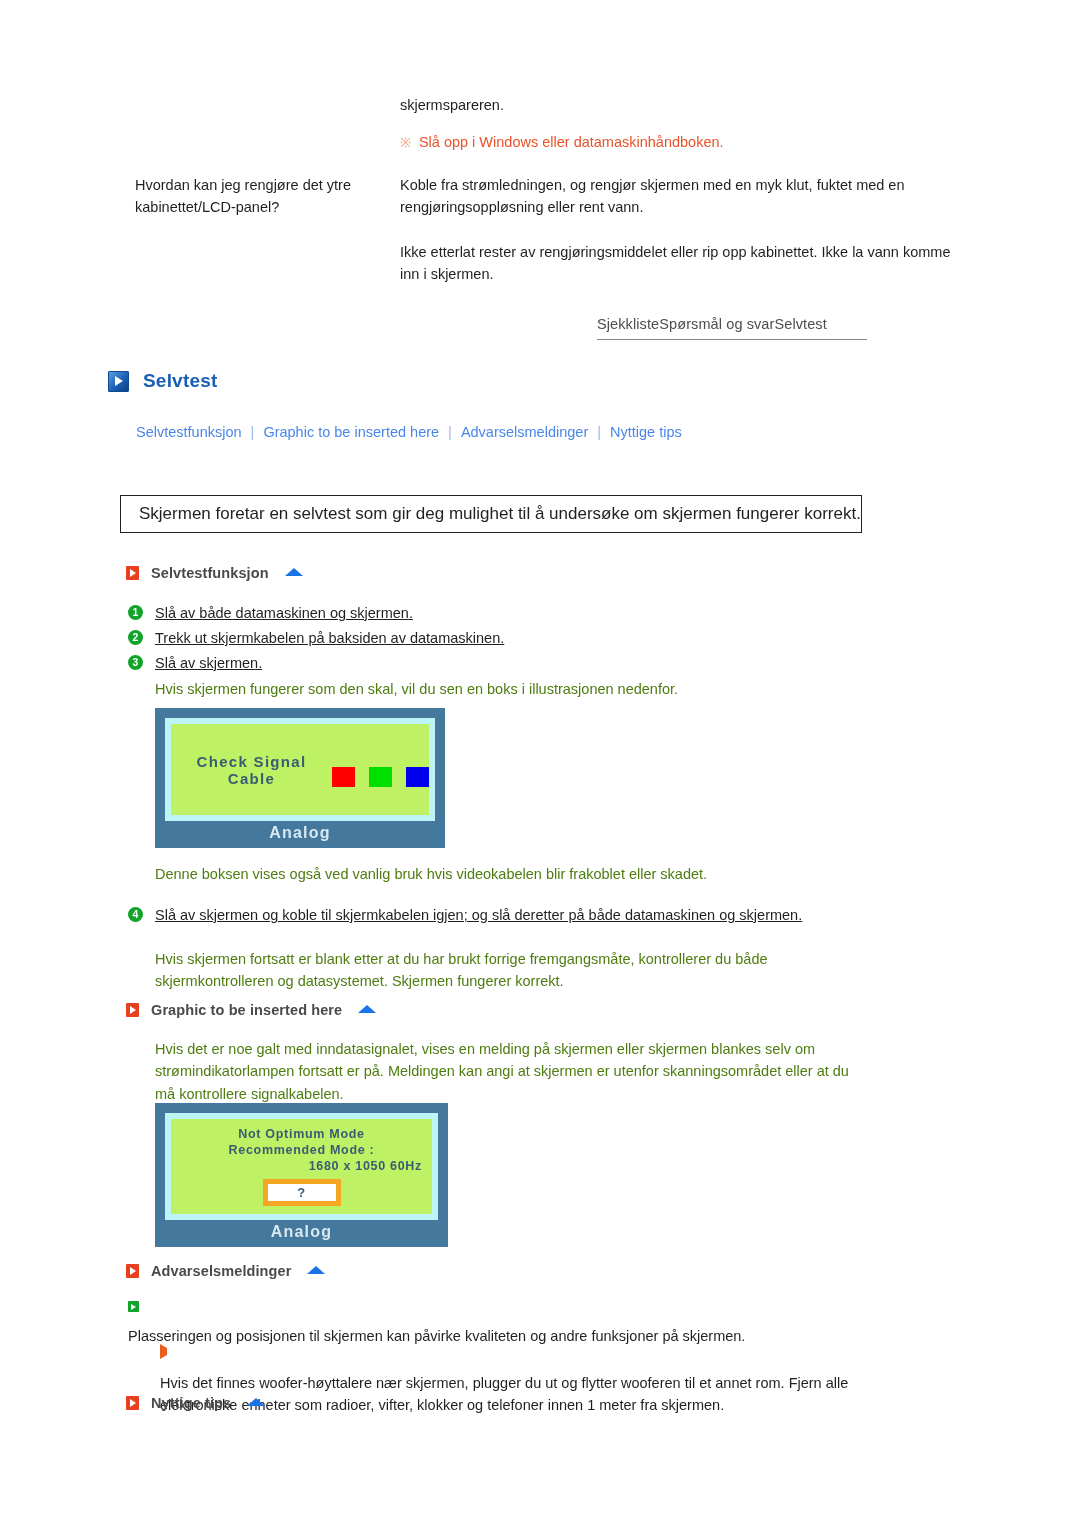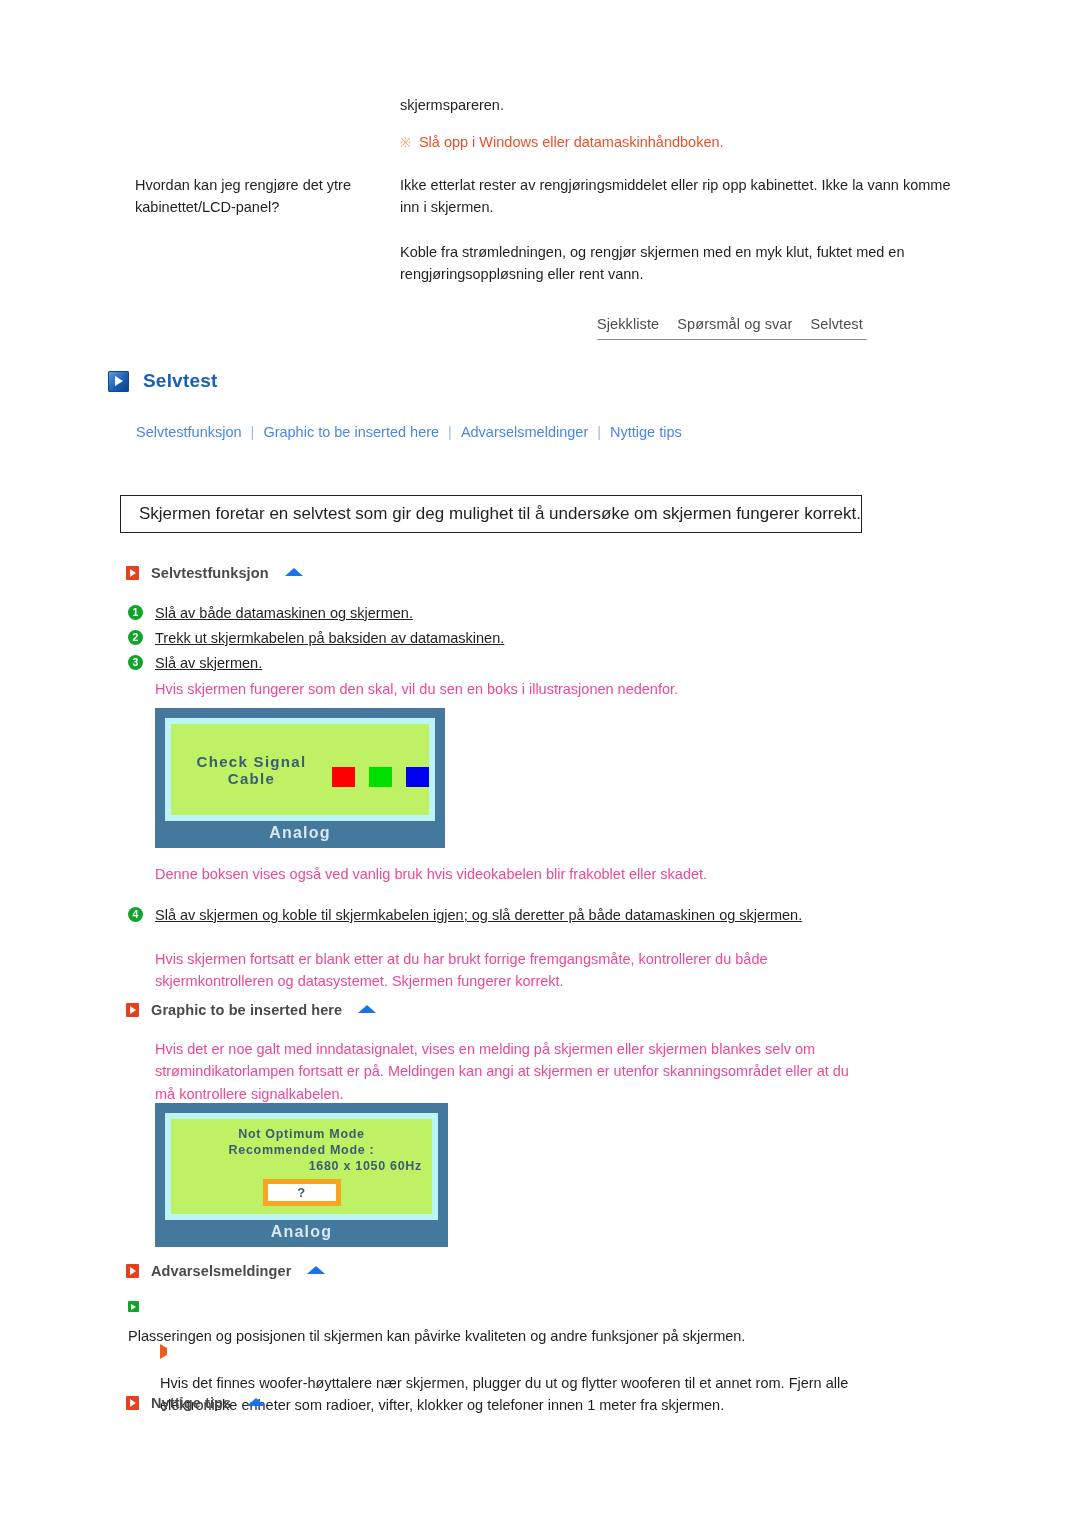--- a/index.html
+++ b/index.html
@@ -73,21 +73,20 @@
 
   
   .tabstrip {
     position: absolute;
     left: 597px;
     top: 316px;
     width: 270px;
     border-bottom: 1.5px solid #8a8a8a;
     padding-bottom: 7px;
     display: flex;
-    gap: 18px;
     justify-content: flex-start;
     align-items: baseline;
   }
   .tabstrip .tab {
     font-size: 14.5px;
     color: #4d4d4d;
     white-space: nowrap;
     letter-spacing: 0.1px;
   }
 
@@ -229,21 +228,21 @@
   .num-text {
     font-size: 14.5px;
     color: #231f20;
     line-height: 1.5;
     text-decoration: underline;
   }
 
   .para {
     position: absolute;
     font-size: 14.5px;
-    color: #ec4899;
+    color: #4d7c0f;
     line-height: 1.55;
   }
 
   
   .monitor {
     position: absolute;
     background: #44789c;
     box-sizing: border-box;
     padding: 10px 10px 0 10px;
     display: flex;
@@ -359,22 +358,22 @@
   <div class="cont-line">skjermspareren.</div>
 
   <div class="note-line">
     <span class="note-mark">※</span>
     <span>Slå opp i Windows eller datamaskinhåndboken.</span>
   </div>
 
   <div class="faq-block">
     <div class="faq-q">Hvordan kan jeg rengjøre det ytre kabinettet/LCD-panel?</div>
     <div class="faq-a">
+      <p>Koble fra strømledningen, og rengjør skjermen med en myk klut, fuktet med en rengjøringsoppløsning eller rent vann.</p>
       <p>Ikke etterlat rester av rengjøringsmiddelet eller rip opp kabinettet. Ikke la vann komme inn i skjermen.</p>
-      <p>Koble fra strømledningen, og rengjør skjermen med en myk klut, fuktet med en rengjøringsoppløsning eller rent vann.</p>
     </div>
   </div>
 
   <div class="tabstrip">
     <span class="tab">Sjekkliste</span>
     <span class="tab">Spørsmål og svar</span>
     <span class="tab">Selvtest</span>
   </div>
 
   <div class="section-head">

